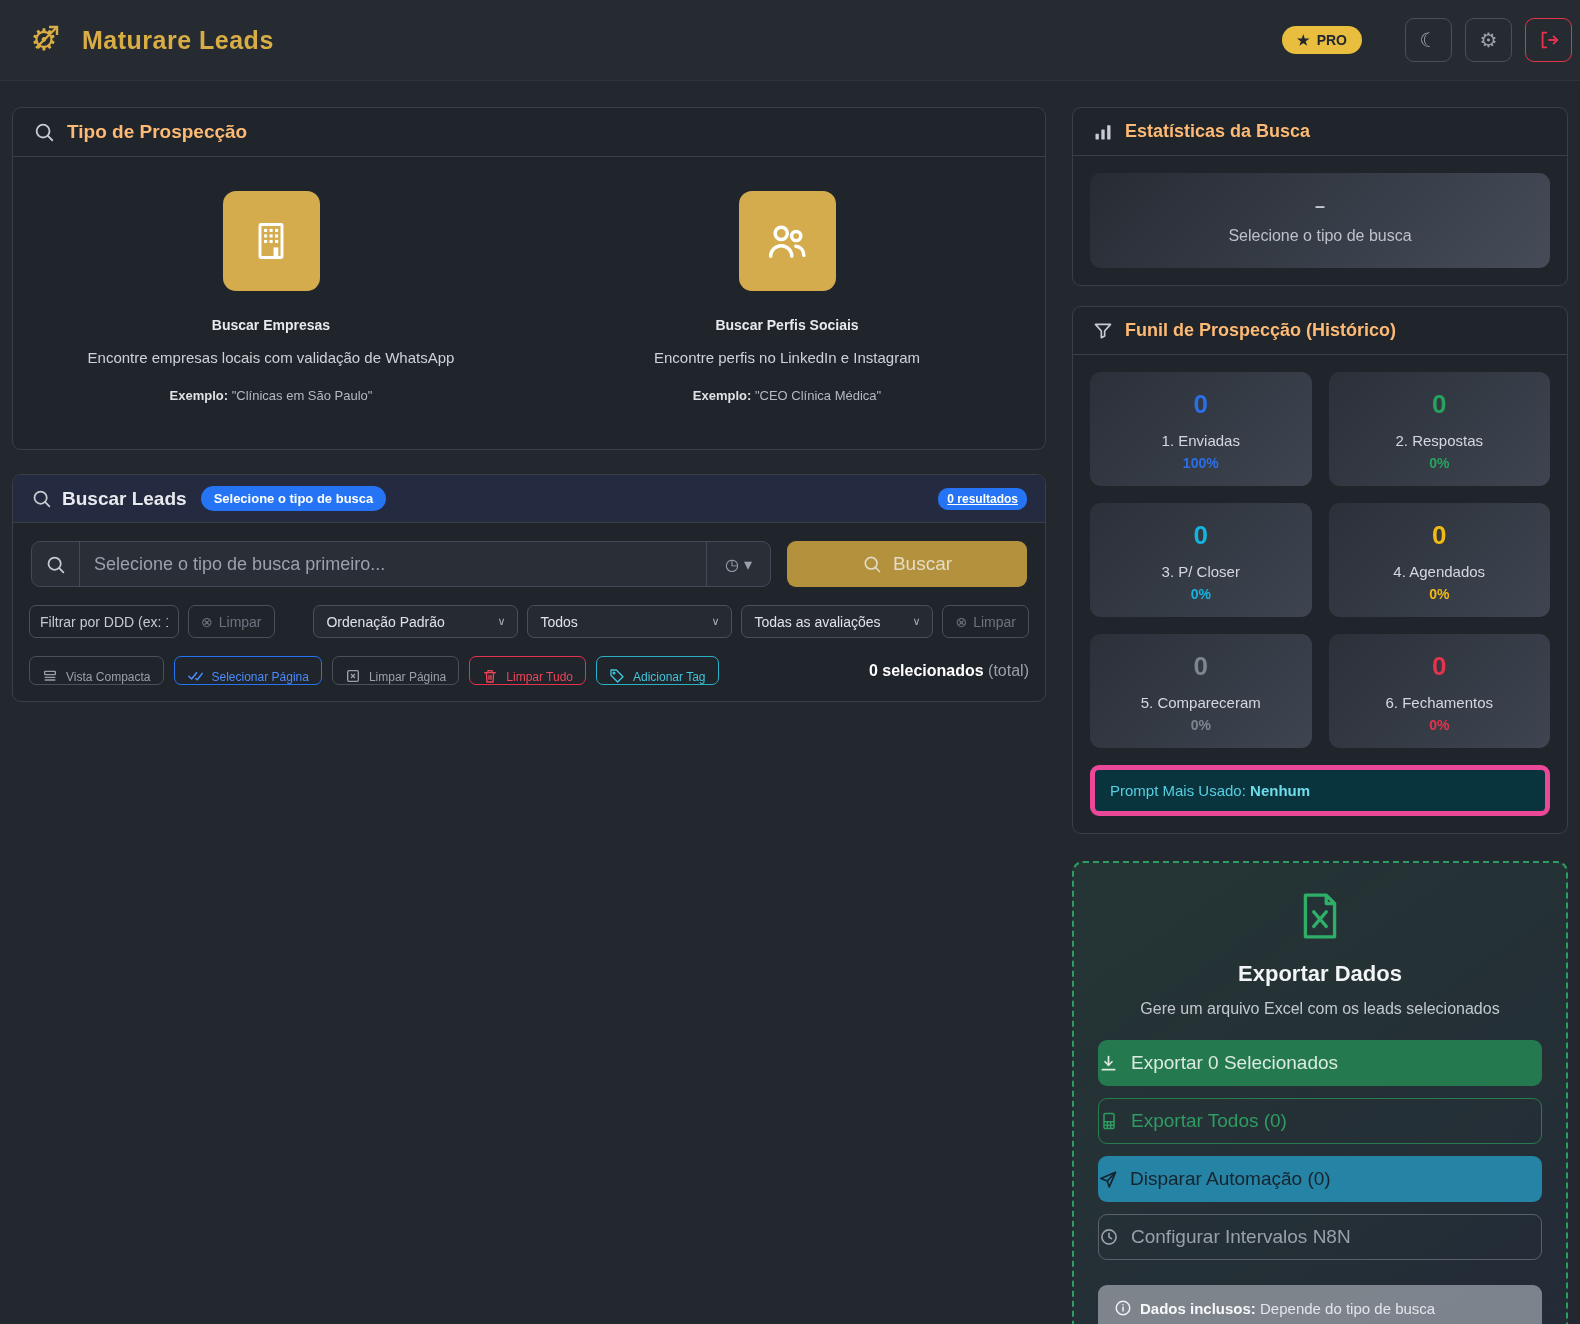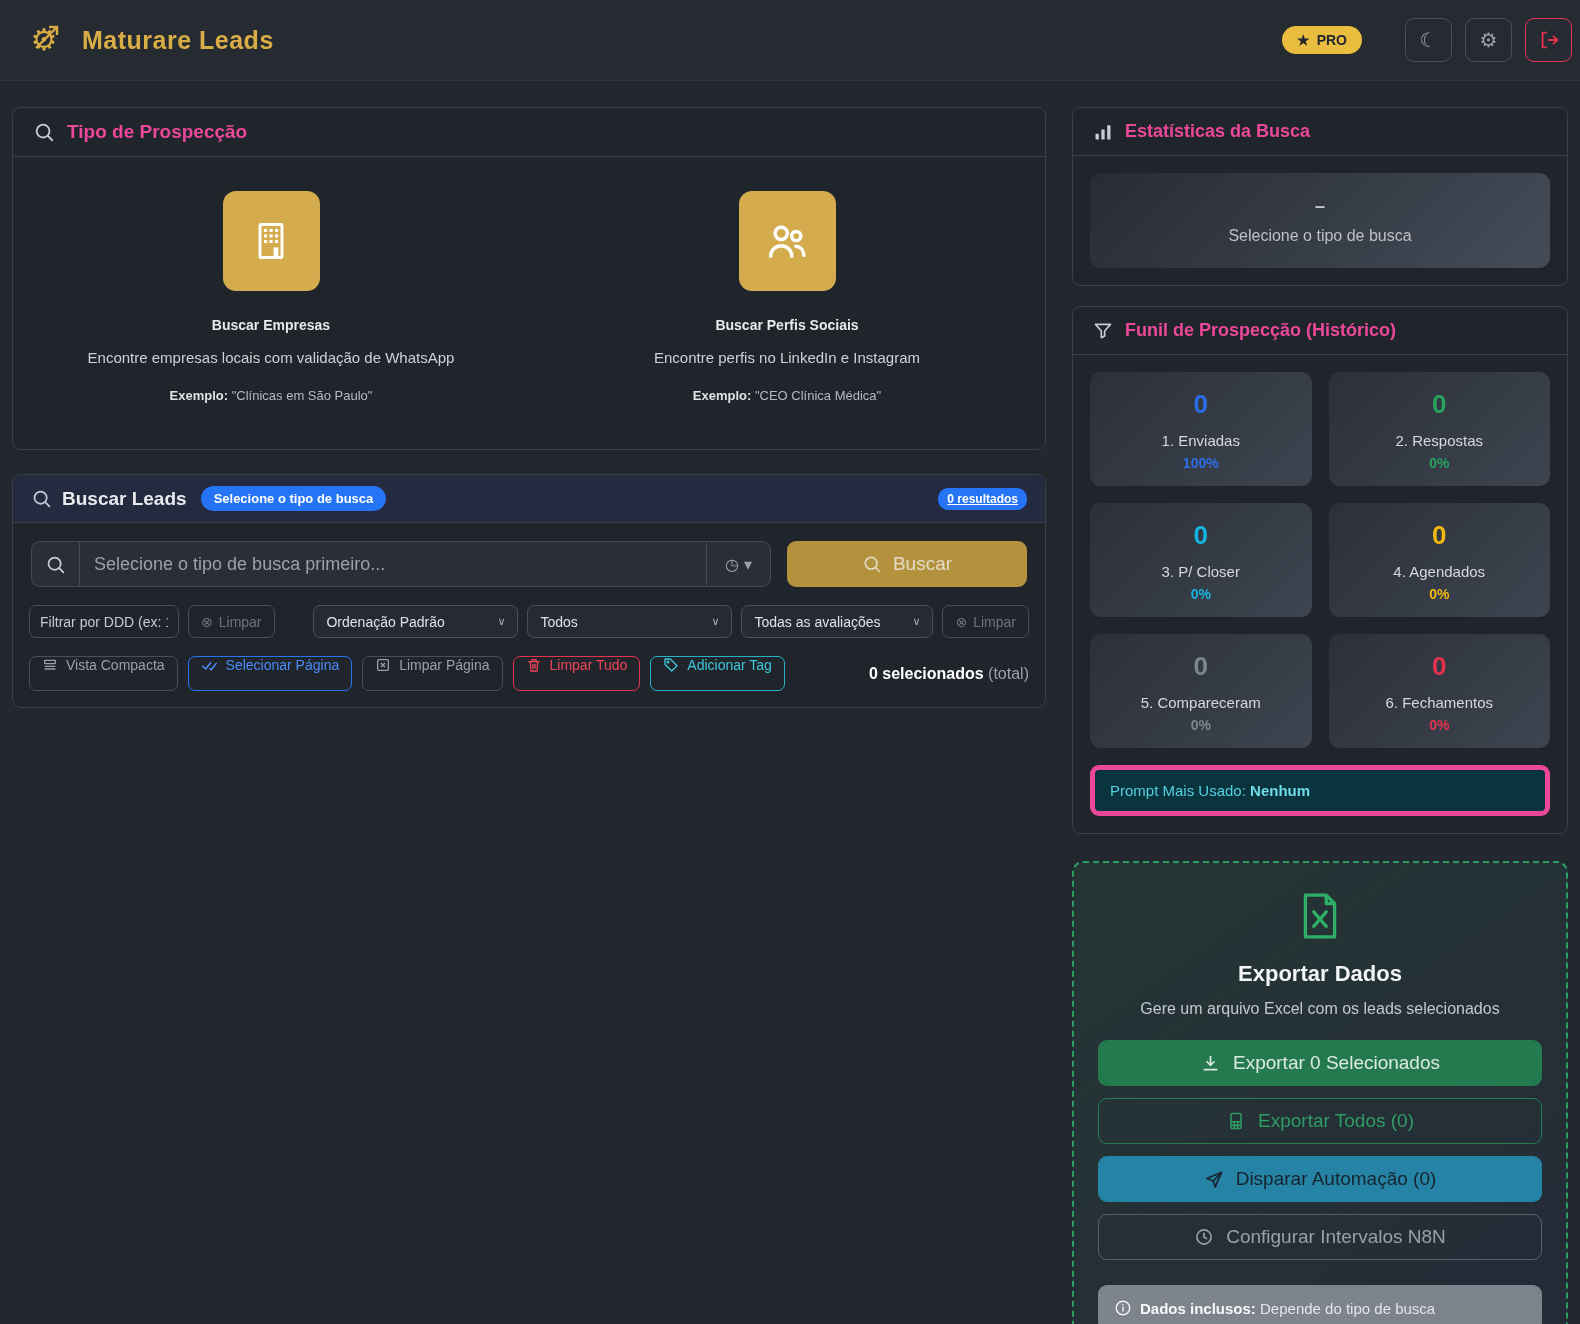--- a/index.html
+++ b/index.html
@@ -32,21 +32,21 @@
   .hbtn.danger { border-color:#e5334e; color:#e5334e; margin-right:-16px; }
 
   
   .main { display:flex; gap:26px; padding:26px 12px 0 12px; align-items:flex-start; }
   .col-left { width:1034px; }
   .col-right { width:496px; }
 
   .card { background:#20242b; border:1px solid #3a3f48; border-radius:9px; }
   .card-header {
     display:flex; align-items:flex-end; gap:12px; padding:13px 20px;
-    border-bottom:1px solid #3a3f48; font-size:19px; font-weight:bold; color:#ec4899;
+    border-bottom:1px solid #3a3f48; font-size:19px; font-weight:bold; color:#fdba74;
   }
   .card-header .hicon { color:#c8ccd2; }
 
   
   .options-row { display:flex; padding:34px 0 46px 0; }
   .option { flex:1; display:flex; flex-direction:column; align-items:center; text-align:center; cursor:pointer; }
   .tile {
     width:97px; height:100px; border-radius:13px; background:#d4ac4e;
     display:flex; align-items:center; justify-content:center; color:#fff; margin-bottom:26px;
   }
@@ -107,22 +107,22 @@
     height:33px; border:1px solid #4a505a; border-radius:7px; background:#262b33;
     color:#dfe2e7; font-size:14px; display:flex; align-items:center; gap:10px; padding:0 12px;
     cursor:pointer;
   }
   .select .chev { color:#aab0b9; font-size:11px; }
   .select.w1 { width:205px; justify-content:space-between; }
   .select.w2 { width:192px; justify-content:space-between; }
 
   .action-row { display:flex; align-items:center; gap:10px; padding:10px 16px 16px 16px; }
   .abtn {
-    height:35px; border-radius:7px; border:1px solid #4a505a; background:transparent;
-    font-size:14px; display:flex; align-items:flex-start; gap:8px; padding:0 12px; cursor:pointer;
+    height:29px; border-radius:7px; border:1px solid #4a505a; background:transparent;
+    font-size:12px; display:flex; align-items:flex-end; gap:8px; padding:0 12px; cursor:pointer;
     color:#9aa1ab; font-family:inherit;
   }
   .abtn.blue { border-color:#2574f5; color:#4b8bfa; }
   .abtn.red  { border-color:#e5334e; color:#ef4459; }
   .abtn.teal { border-color:#27b2c7; color:#3fc6da; }
   .sel-count { margin-left:auto; font-size:16px; color:#9aa1ab; }
   .sel-count b { color:#ffffff; }
 
   
   .stats-body { padding:17px; }
@@ -158,21 +158,21 @@
     margin-top:27px; border:2px dashed #2c9e62; border-radius:11px;
     background:linear-gradient(145deg, rgba(44,92,72,.28) 0%, rgba(40,62,92,.20) 100%);
     padding:28px 24px 20px 24px; text-align:center;
   }
   .excel-icon { color:#2fae68; margin:0 auto 20px auto; width:50px; }
   .export-title { font-size:22px; font-weight:bold; color:#f2f4f6; margin-bottom:13px; }
   .export-sub { font-size:16px; color:#c3c8cf; margin-bottom:22px; }
   .export-btns { display:flex; flex-direction:column; gap:12px; }
   .ebtn {
     height:46px; border-radius:9px; font-size:19px; display:flex; align-items:center;
-    justify-content:center; gap:12px; cursor:pointer; border:1px solid transparent; font-family:inherit;
+    justify-content:flex-start; gap:12px; cursor:pointer; border:1px solid transparent; font-family:inherit;
   }
   .ebtn.solid-green { background:#25794f; color:#dcebe2; border:none; }
   .ebtn.line-green  { background:transparent; border-color:#2a7a52; color:#2f9c63; }
   .ebtn.solid-teal  { background:#2583a5; color:#16242e; border:none; }
   .ebtn.line-gray   { background:transparent; border-color:#596069; color:#99a0aa; }
   .export-info {
     margin-top:25px; background:rgba(148,154,163,.8); border-radius:9px; padding:14px 16px;
     font-size:15px; color:#e3e6ea; text-align:left; display:flex; align-items:center; gap:8px;
   }
   .export-info b { color:#f7f8fa; }

